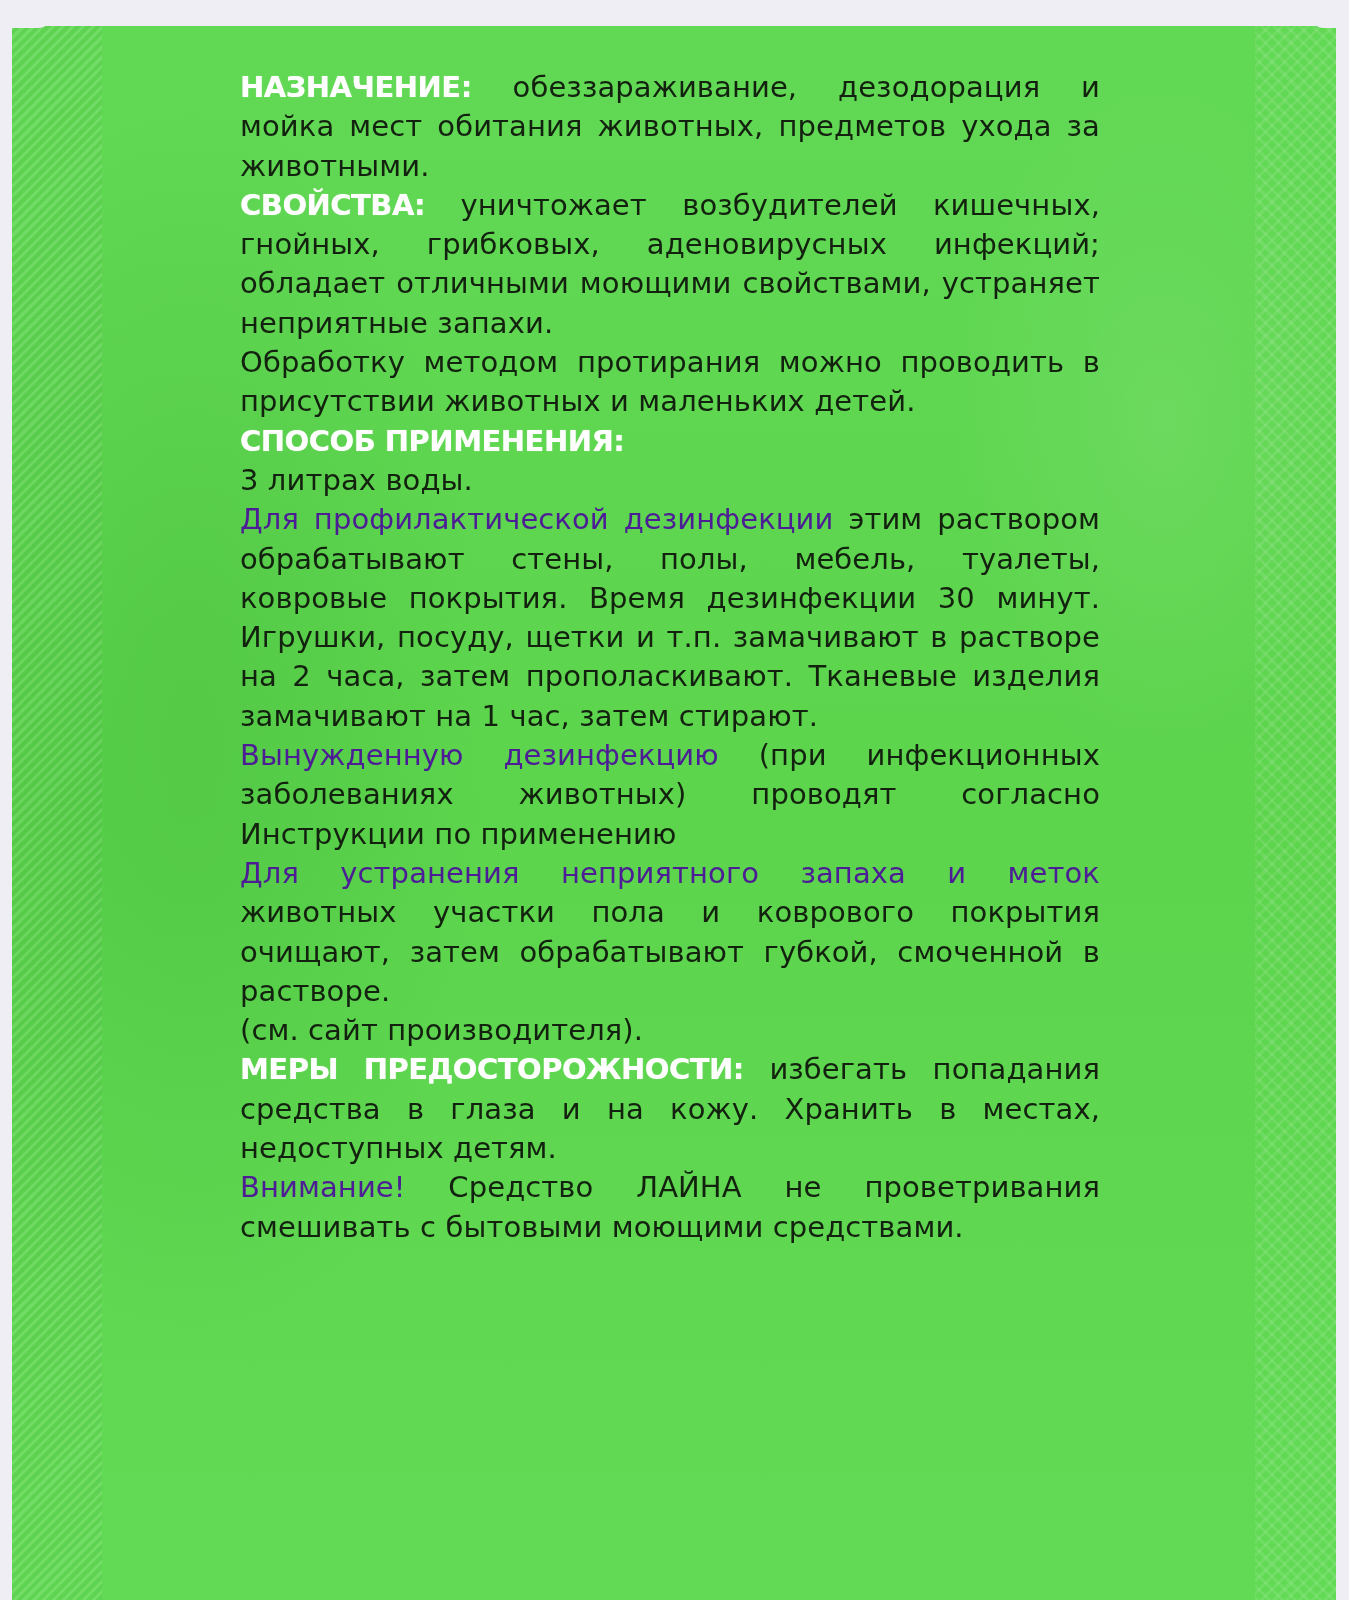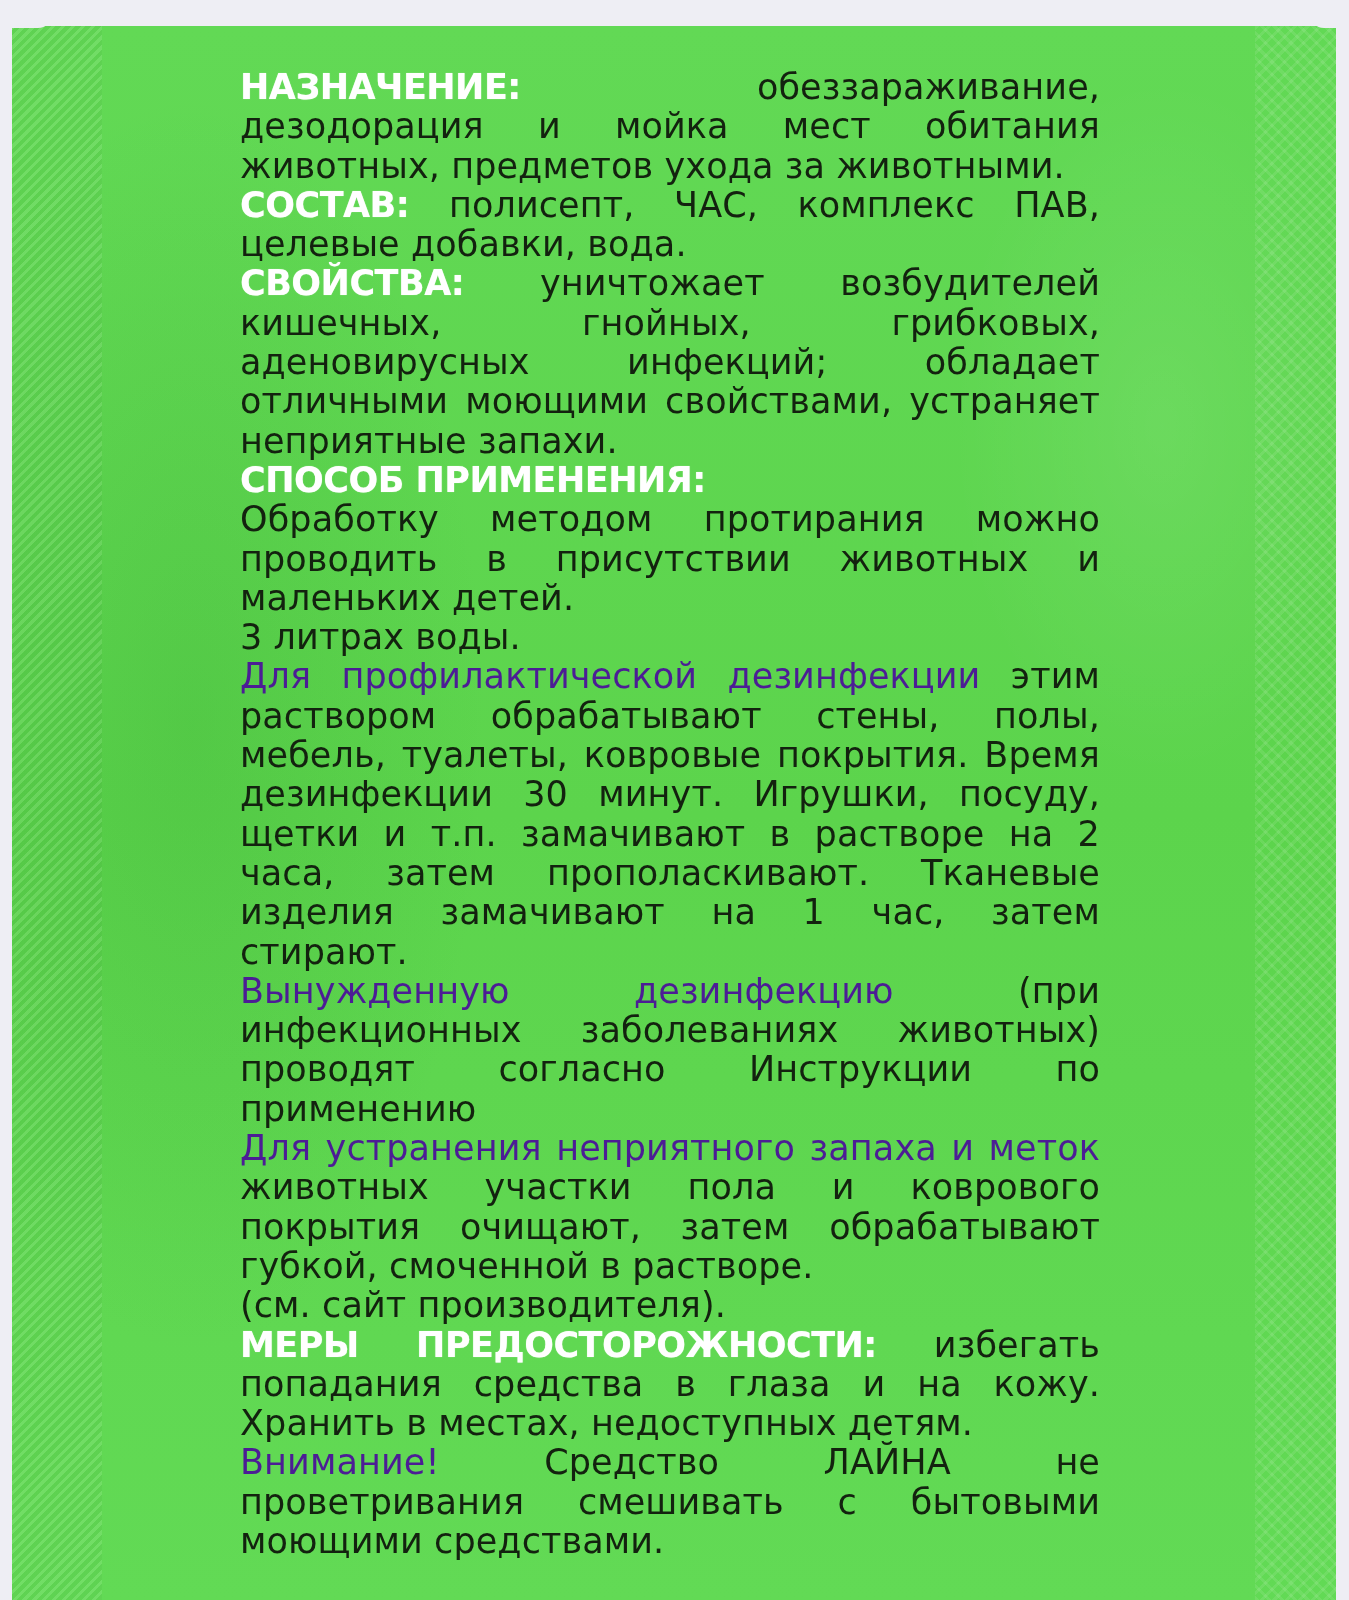--- a/index.html
+++ b/index.html
@@ -31,21 +31,21 @@
   }
   .seal-right {
     position: absolute; left: 1255px; top: 26px; width: 81px; height: 1574px;
     background:
       repeating-linear-gradient(45deg, rgba(255,255,255,0.09) 0 3px, rgba(0,0,0,0) 3px 9px),
       repeating-linear-gradient(135deg, rgba(255,255,255,0.09) 0 3px, rgba(0,0,0,0) 3px 9px);
   }
   .text-block {
     position: absolute;
     left: 240px; top: 68px; width: 860px;
-    font-size: 35px;
+    font-size: 29px;
     line-height: 39.3px;
     color: #13220f;
     letter-spacing: 0.1px;
   }
   .para { margin: 0; text-align: justify; text-align-last: left; }
   .run-heading {
     color: #ffffff; font-weight: bold;
     letter-spacing: -0.5px;
     text-shadow: 0 0 1px rgba(255,255,255,0.6);
   }
@@ -58,28 +58,27 @@
 <div class="sachet"></div>
 <div class="seal-left"></div>
 <div class="seal-right"></div>
 <div class="notch-l"></div>
 <div class="notch-r"></div>
 
 <div class="text-block">
 
   <p class="para"><span class="run-heading">НАЗНАЧЕНИЕ:</span><span class="run-body"> обеззараживание, дезодорация и мойка мест обитания животных, предметов ухода за животными.</span></p>
 
-  <p class="para"><span class="run-heading">СОСТАВ:</span><span class="run-body"> полисепт, ЧАС, комплекс ПАВ, целевые добавки, вода.</span></p>
 
   <p class="para"><span class="run-heading">СВОЙСТВА:</span><span class="run-body"> уничтожает возбудителей кишечных, гнойных, грибковых, аденовирусных инфекций; обладает отличными моющими свойствами, устраняет неприятные запахи.</span></p>
 
 
+  <p class="para"><span class="run-body">Обработку методом протирания можно проводить в присутствии животных и маленьких детей.</span></p>
+
   <p class="para"><span class="run-heading">СПОСОБ ПРИМЕНЕНИЯ:</span></p>
-
-  <p class="para"><span class="run-body">Обработку методом протирания можно проводить в присутствии животных и маленьких детей.</span></p>
 
 
   <p class="para"><span class="run-body">3 литрах воды.</span></p>
 
   <p class="para"><span class="run-accent">Для профилактической дезинфекции</span><span class="run-body"> этим раствором обрабатывают стены, полы, мебель, туалеты, ковровые покрытия. Время дезинфекции 30 минут. Игрушки, посуду, щетки и т.п. замачивают в растворе на 2 часа, затем прополаскивают. Тканевые изделия замачивают на 1 час, затем стирают.</span></p>
 
   <p class="para"><span class="run-accent">Вынужденную дезинфекцию</span><span class="run-body"> (при инфекционных заболеваниях животных) проводят согласно Инструкции по применению</span></p>
 
   <p class="para"><span class="run-accent">Для устранения неприятного запаха и меток</span><span class="run-body"> животных участки пола и коврового покрытия очищают, затем обрабатывают губкой, смоченной в растворе.</span></p>
 

